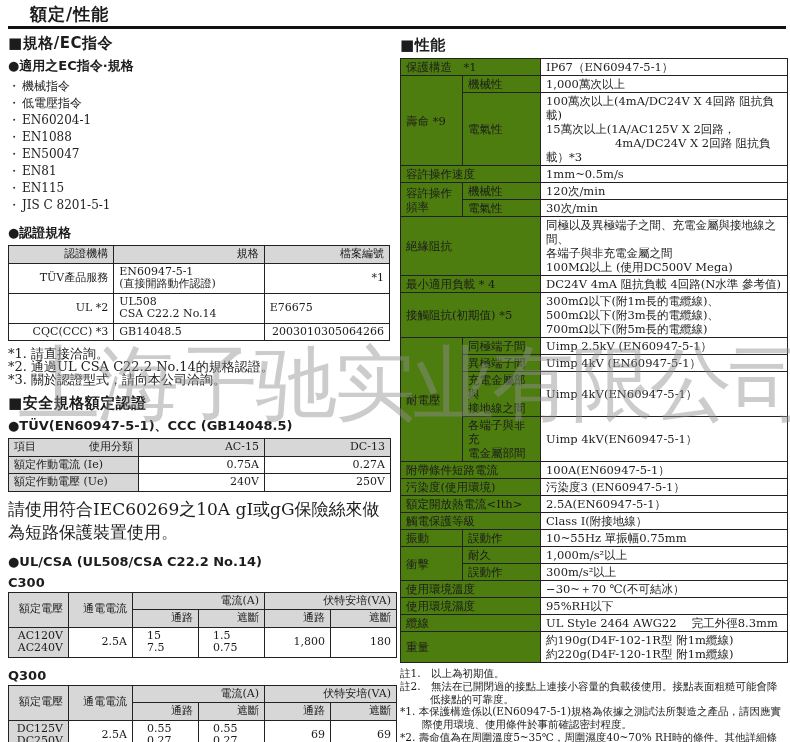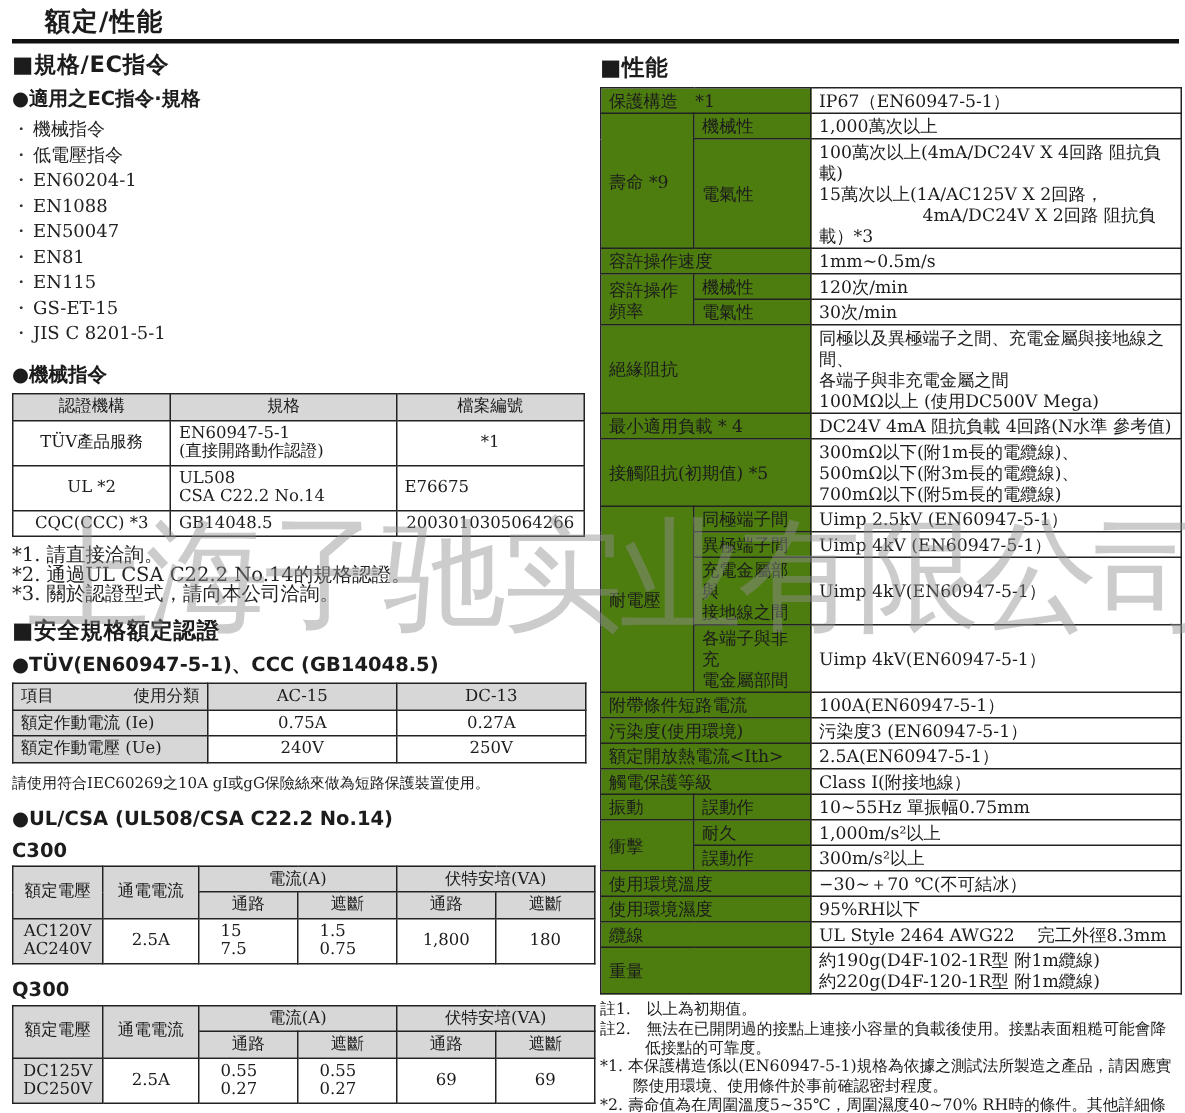--- a/index.html
+++ b/index.html
@@ -17,29 +17,29 @@
   .h-sub{font-size:13px;font-weight:700;margin:4px 0 3px 0;}
   .mini-label{font-size:13px;font-weight:600;margin:6px 0 2px 0;}
   
   .dir-list{list-style:none;margin:2px 0 10px 0;padding:0;font-size:12px;line-height:17px;color:#222;}
   .dir-list li::before{content:"・";margin-right:2px;color:#333;}
   
   table{border-collapse:collapse;table-layout:fixed;width:100%;}
   td,th{border:1px solid #222;font-weight:400;font-size:11px;line-height:12.5px;
         padding:2px 5px;vertical-align:middle;word-break:break-all;}
   .gray{background:#d7d7d7;}
-  .ctr{text-align:center;}
+  .ctr{text-align:right;}
   .pre{white-space:pre-line;}
   
   .cert-table{margin-bottom:6px;}
   .cert-notes{font-size:13px;line-height:13px;margin:0 0 8px 0;color:#222;}
   
   .tuv-table{margin-bottom:6px;}
   .tuv-corner{display:flex;justify-content:space-between;}
-  .fuse-note{font-size:10px;margin:2px 0 10px 0;}
+  .fuse-note{font-size:17px;margin:2px 0 10px 0;}
   
   .ul-table{margin-bottom:10px;}
   .num-left{text-align:left;padding-left:14px;}
   
   .perf-table td{font-size:11.5px;line-height:14px;padding:1px 5px;}
   .perf-table .lbl{background:#4d7c0f;}
   
   .perf-notes{font-size:10.5px;line-height:12.8px;margin-top:4px;color:#1c1c1c;}
   .note{padding-left:30px;text-indent:-30px;}
   .note.star{padding-left:22px;text-indent:-22px;}
@@ -60,25 +60,24 @@
   <h3 class="h-sub sans">●適用之EC指令·規格</h3>
 
   <ul class="dir-list">
     <li>機械指令</li>
     <li>低電壓指令</li>
     <li>EN60204-1</li>
     <li>EN1088</li>
     <li>EN50047</li>
     <li>EN81</li>
     <li>EN115</li>
-    <li>GS-ET-15</li>
     <li>JIS C 8201-5-1</li>
   </ul>
 
-  <h3 class="h-sub sans">●機械指令</h3>
+  <h3 class="h-sub sans">●認證規格</h3>
   <table class="cert-table">
     <colgroup>
         <col style="width:105px">
         <col style="width:150px">
         <col style="width:125px">
       </colgroup>
     <tbody>
         <tr>
       <td class="gray ctr">認證機構</td>
       <td class="gray ctr">規格</td>

